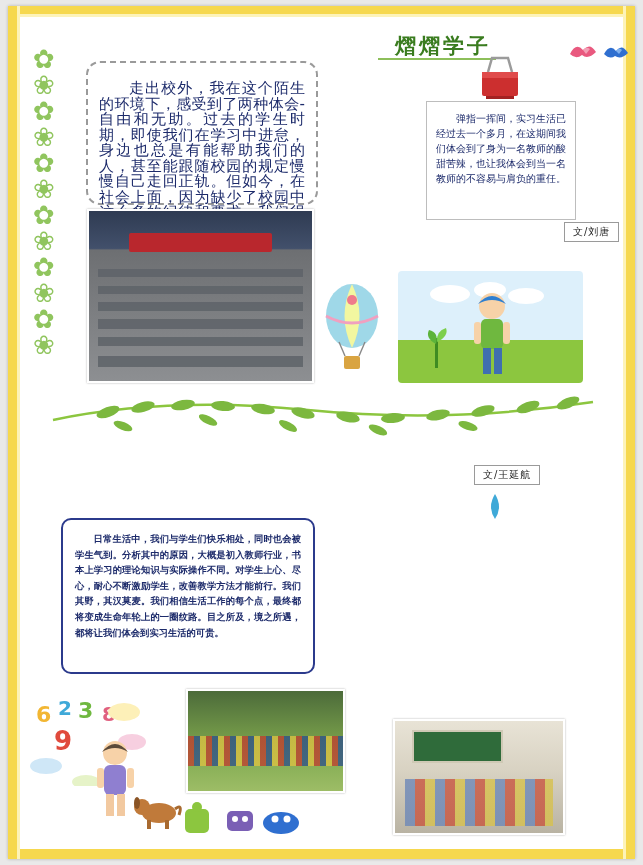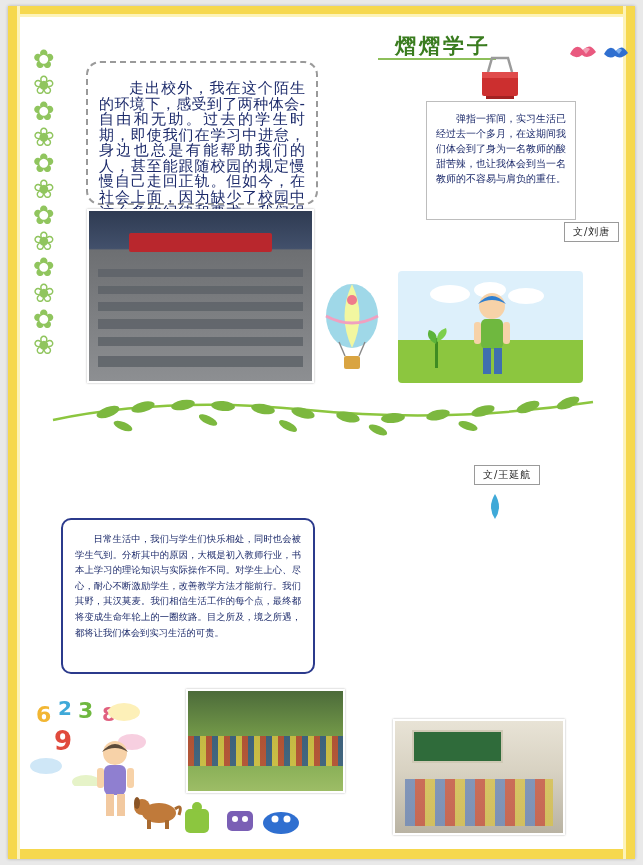--- a/index.html
+++ b/index.html
@@ -95,21 +95,21 @@
     position:absolute;left:205px;top:450px;width:260px;
     font-family:"DejaVu Serif","Liberation Serif",serif;
     font-size:24px;font-weight:bold;letter-spacing:3px;
     color:#52b043;
     text-shadow:1px 1px 0 #fff,2px 2px 0 #bfe3a0;
   }
 
   
   .box-round{
     position:absolute;left:53px;top:512px;width:250px;height:152px;
-    border:2px solid #2b3a8c;border-radius:10px;background:#fff;
+    border:2px solid #2b3a8c;border-radius:10px;background:#fff;font-weight:bold;
   }
   .box-round p{margin:11px 12px;font-size:9.3px;line-height:15.6px;color:#1d2b6b;text-align:justify;text-indent:2em;}
   .box-scroll{
     position:absolute;left:343px;top:507px;width:270px;height:182px;
     border:2px solid #444;border-radius:6px;background:#fff;
   }
   .box-scroll:before{content:"";position:absolute;left:-2px;bottom:-2px;width:274px;height:12px;
      background:#fff;border:2px solid #444;border-radius:0 0 6px 6px;}
   .box-scroll p{margin:11px 13px;font-size:9.3px;line-height:15.6px;color:#1d2b6b;text-align:justify;text-indent:2em;}
 

